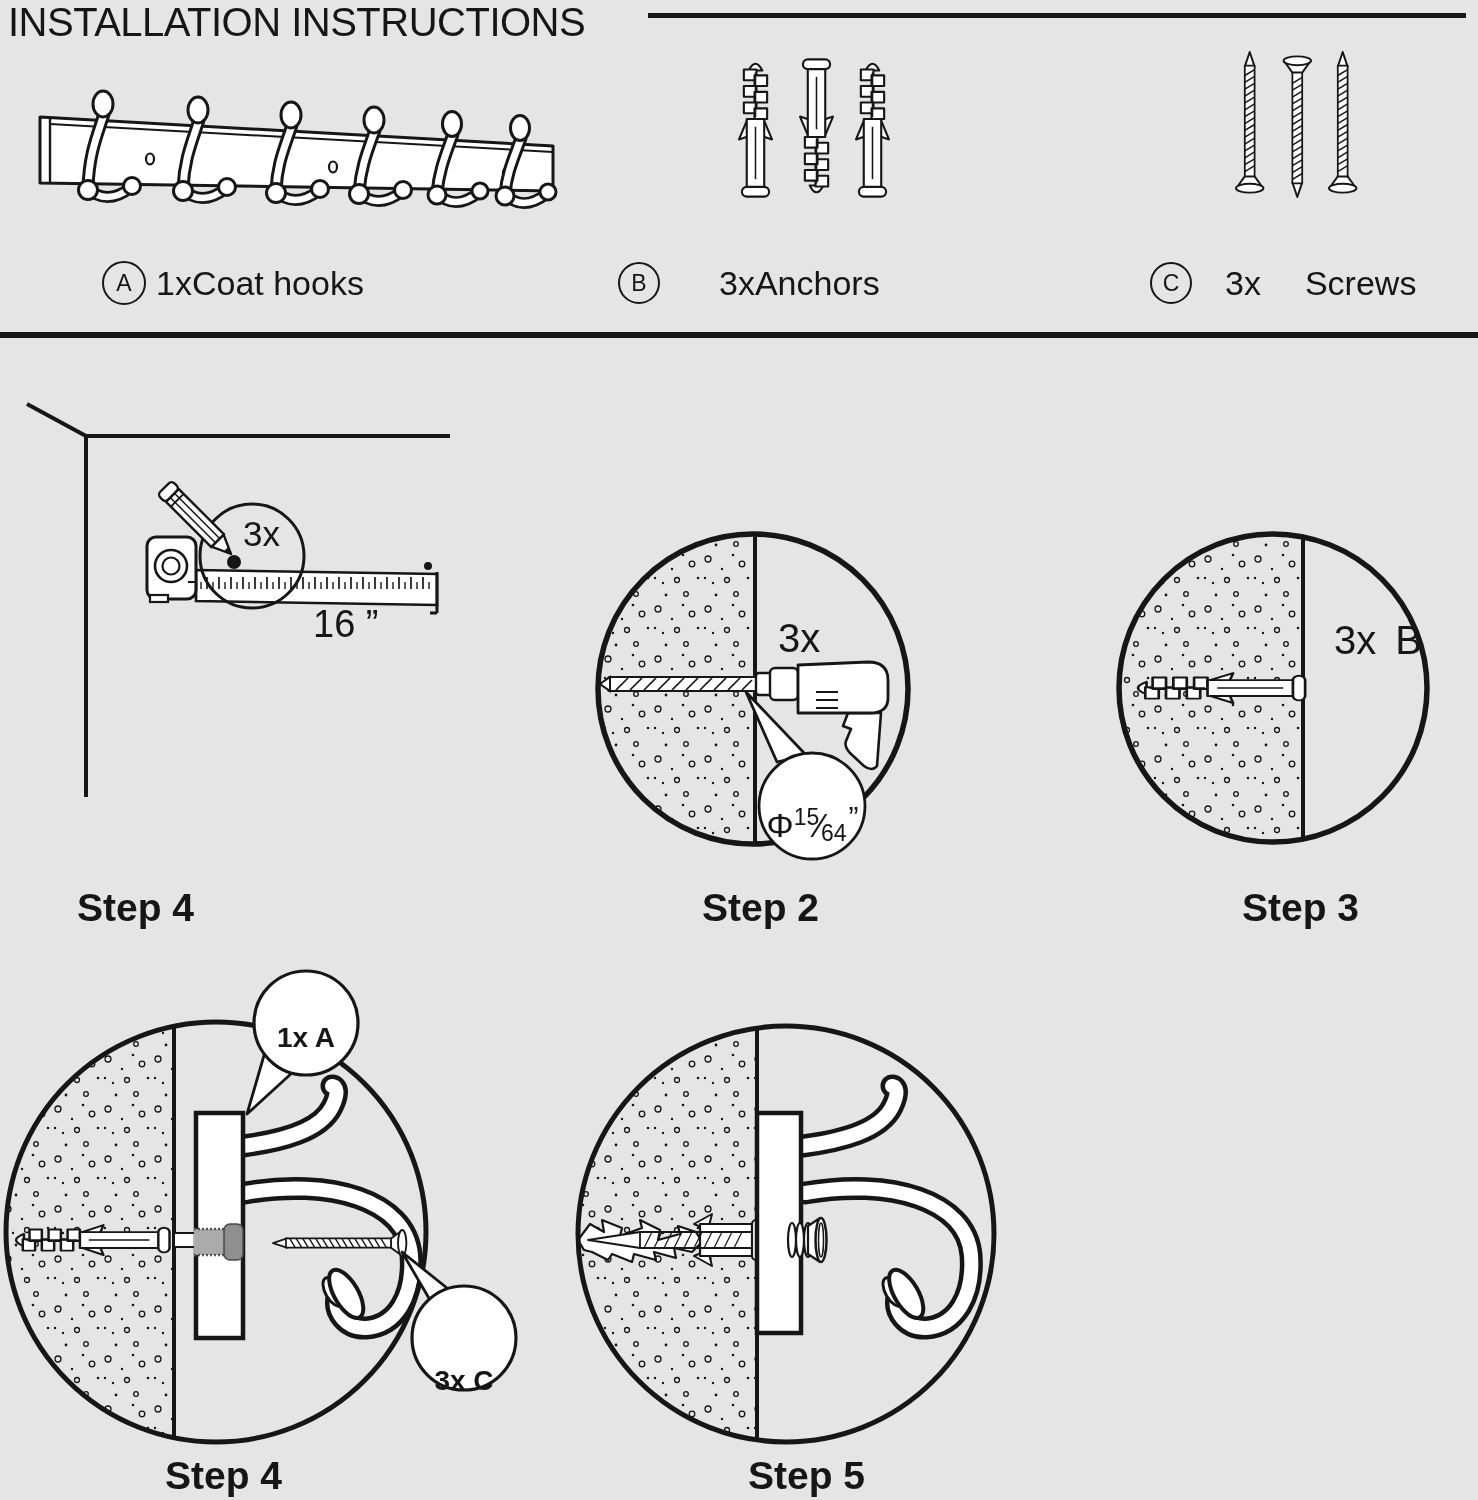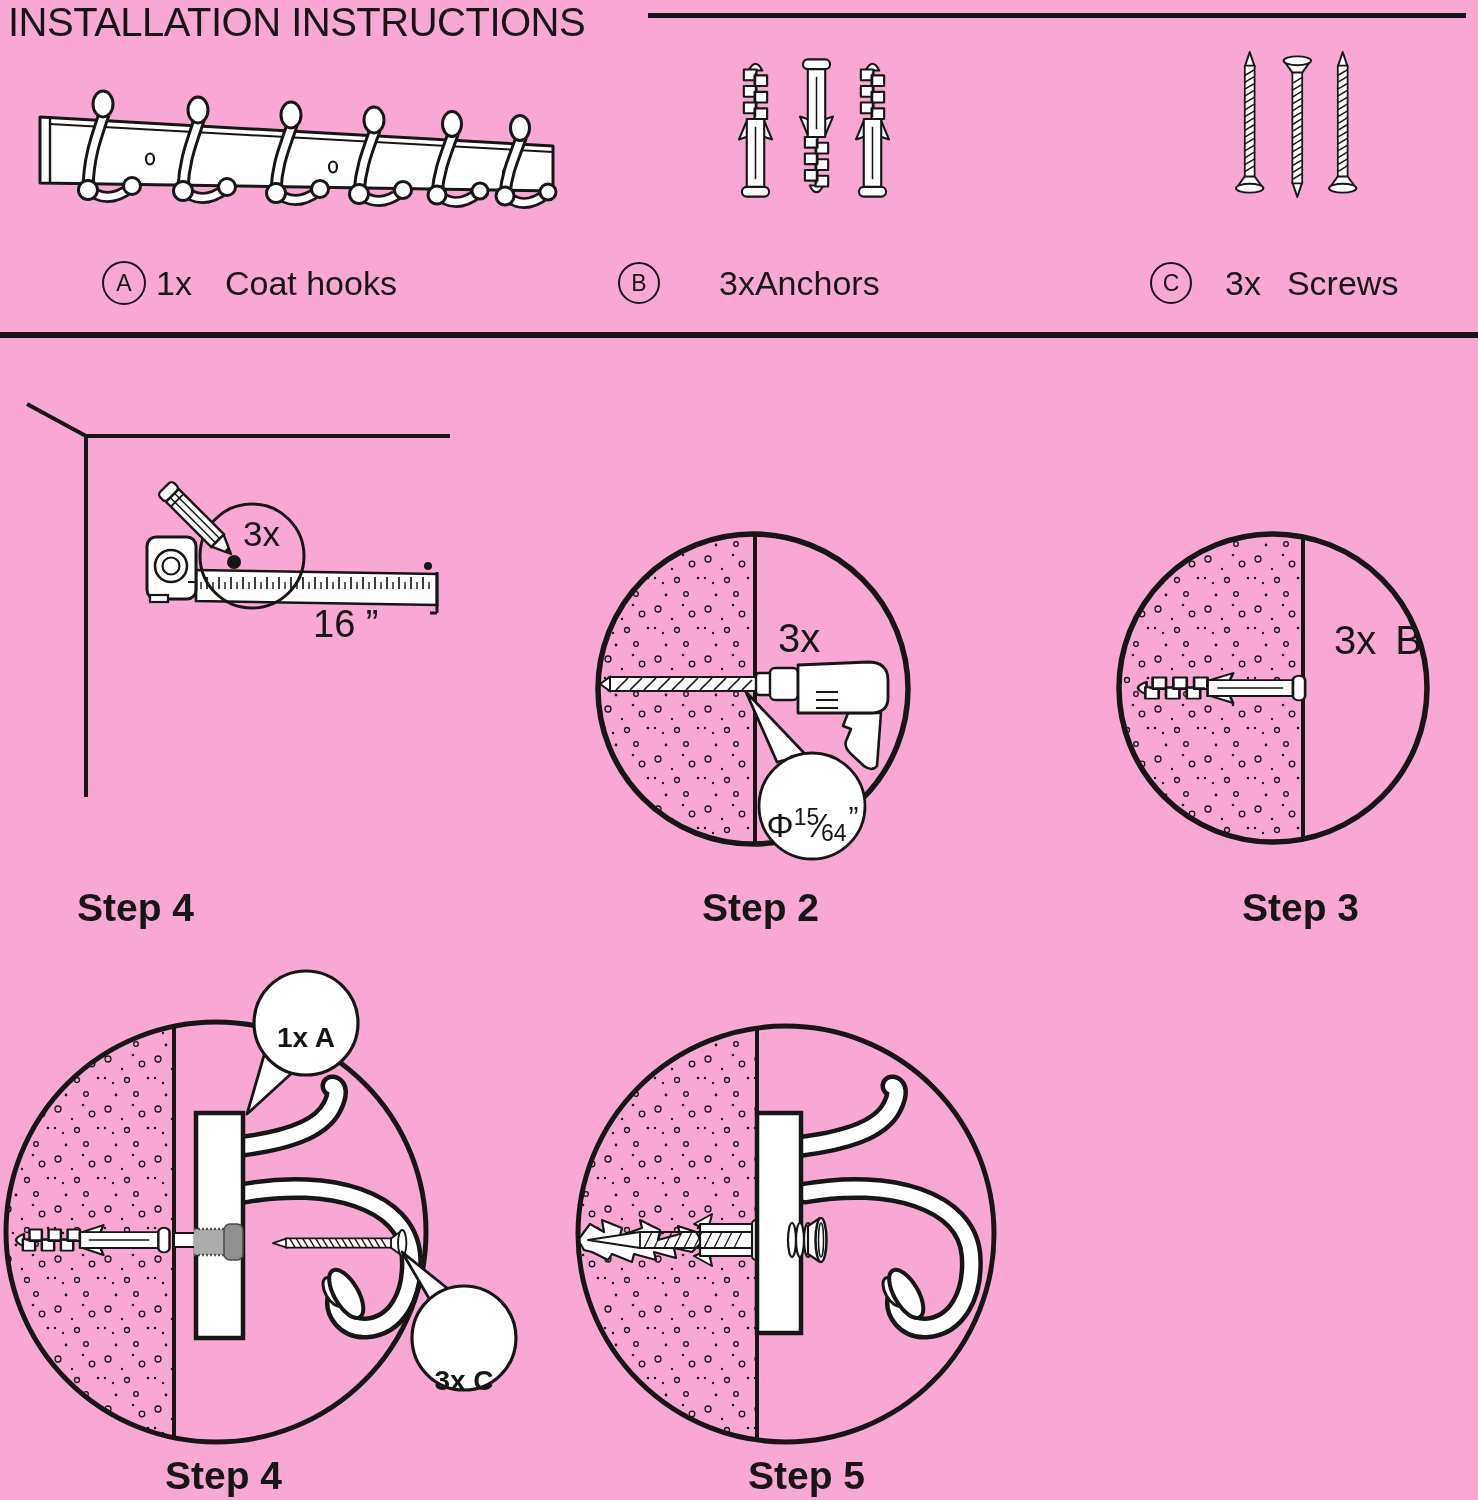--- a/index.html
+++ b/index.html
@@ -1,16 +1,16 @@
 <!DOCTYPE html>
 <html><head>
 <meta charset="utf-8">
 <style>
   html,body{margin:0;padding:0;background:#fff;}
-  #sheet{position:relative;width:1478px;height:1500px;background:#f9a8d4;overflow:hidden;
+  #sheet{position:relative;width:1478px;height:1500px;background:#e5e5e5;overflow:hidden;
          font-family:"Liberation Sans", sans-serif;color:#161616;}
   .abs{position:absolute;}
   #title{left:8px;top:0px;font-size:40px;font-weight:500;letter-spacing:-0.5px;white-space:nowrap;}
   .rule{background:#161616;}
   .part-label{display:flex;align-items:center;font-size:34px;white-space:nowrap;}
   .letter-circle{display:flex;align-items:center;justify-content:center;border:2.6px solid #161616;
                  border-radius:50%;width:38px;height:38px;font-size:23px;flex:0 0 auto;}
   .qty{display:inline-block;}
   .cap{font-size:39px;font-weight:700;white-space:nowrap;}
   .ann{font-size:35px;white-space:nowrap;}
@@ -164,31 +164,31 @@
 
   <svg class="abs" style="left:1220px;top:45px;" width="160" height="165" viewBox="1220 45 160 165">
     <use href="#screw" transform="translate(1235,51) scale(0.98)"></use>
     <use href="#screw" transform="translate(1312,198) rotate(180) scale(0.98)"></use>
     <use href="#screw" transform="translate(1328,51) scale(0.98)"></use>
   </svg>
 
   <div class="abs part-label" style="left:102px;top:261px;">
     <span class="letter-circle" style="width:40px;height:40px;">A</span>
     <span class="qty" style="margin-left:10px;">1x</span>
-    <span style="margin-left:33px;">Coat hooks</span>
+    <span style="">Coat hooks</span>
   </div>
   <div class="abs part-label" style="left:618px;top:262px;">
     <span class="letter-circle">B</span>
     <span class="qty" style="margin-left:59px;">3x</span>
     <span style="">Anchors</span>
   </div>
   <div class="abs part-label" style="left:1150px;top:262px;">
     <span class="letter-circle">C</span>
     <span class="qty" style="margin-left:33px;">3x</span>
-    <span style="margin-left:26px;">Screws</span>
+    <span style="margin-left:44px;">Screws</span>
   </div>
 
   <div class="abs rule" style="left:0;top:332px;width:1478px;height:6px;"></div>
 
   <svg class="abs" style="left:15px;top:395px;" width="460" height="410" viewBox="15 395 460 410">
     <defs>
       <pattern id="ticks1" width="12" height="31" patternUnits="userSpaceOnUse">
         <line x1="3" y1="19" x2="3" y2="31" stroke="#161616" stroke-width="1.7"></line>
         <line x1="9" y1="24" x2="9" y2="31" stroke="#161616" stroke-width="1.4"></line>
       </pattern>

